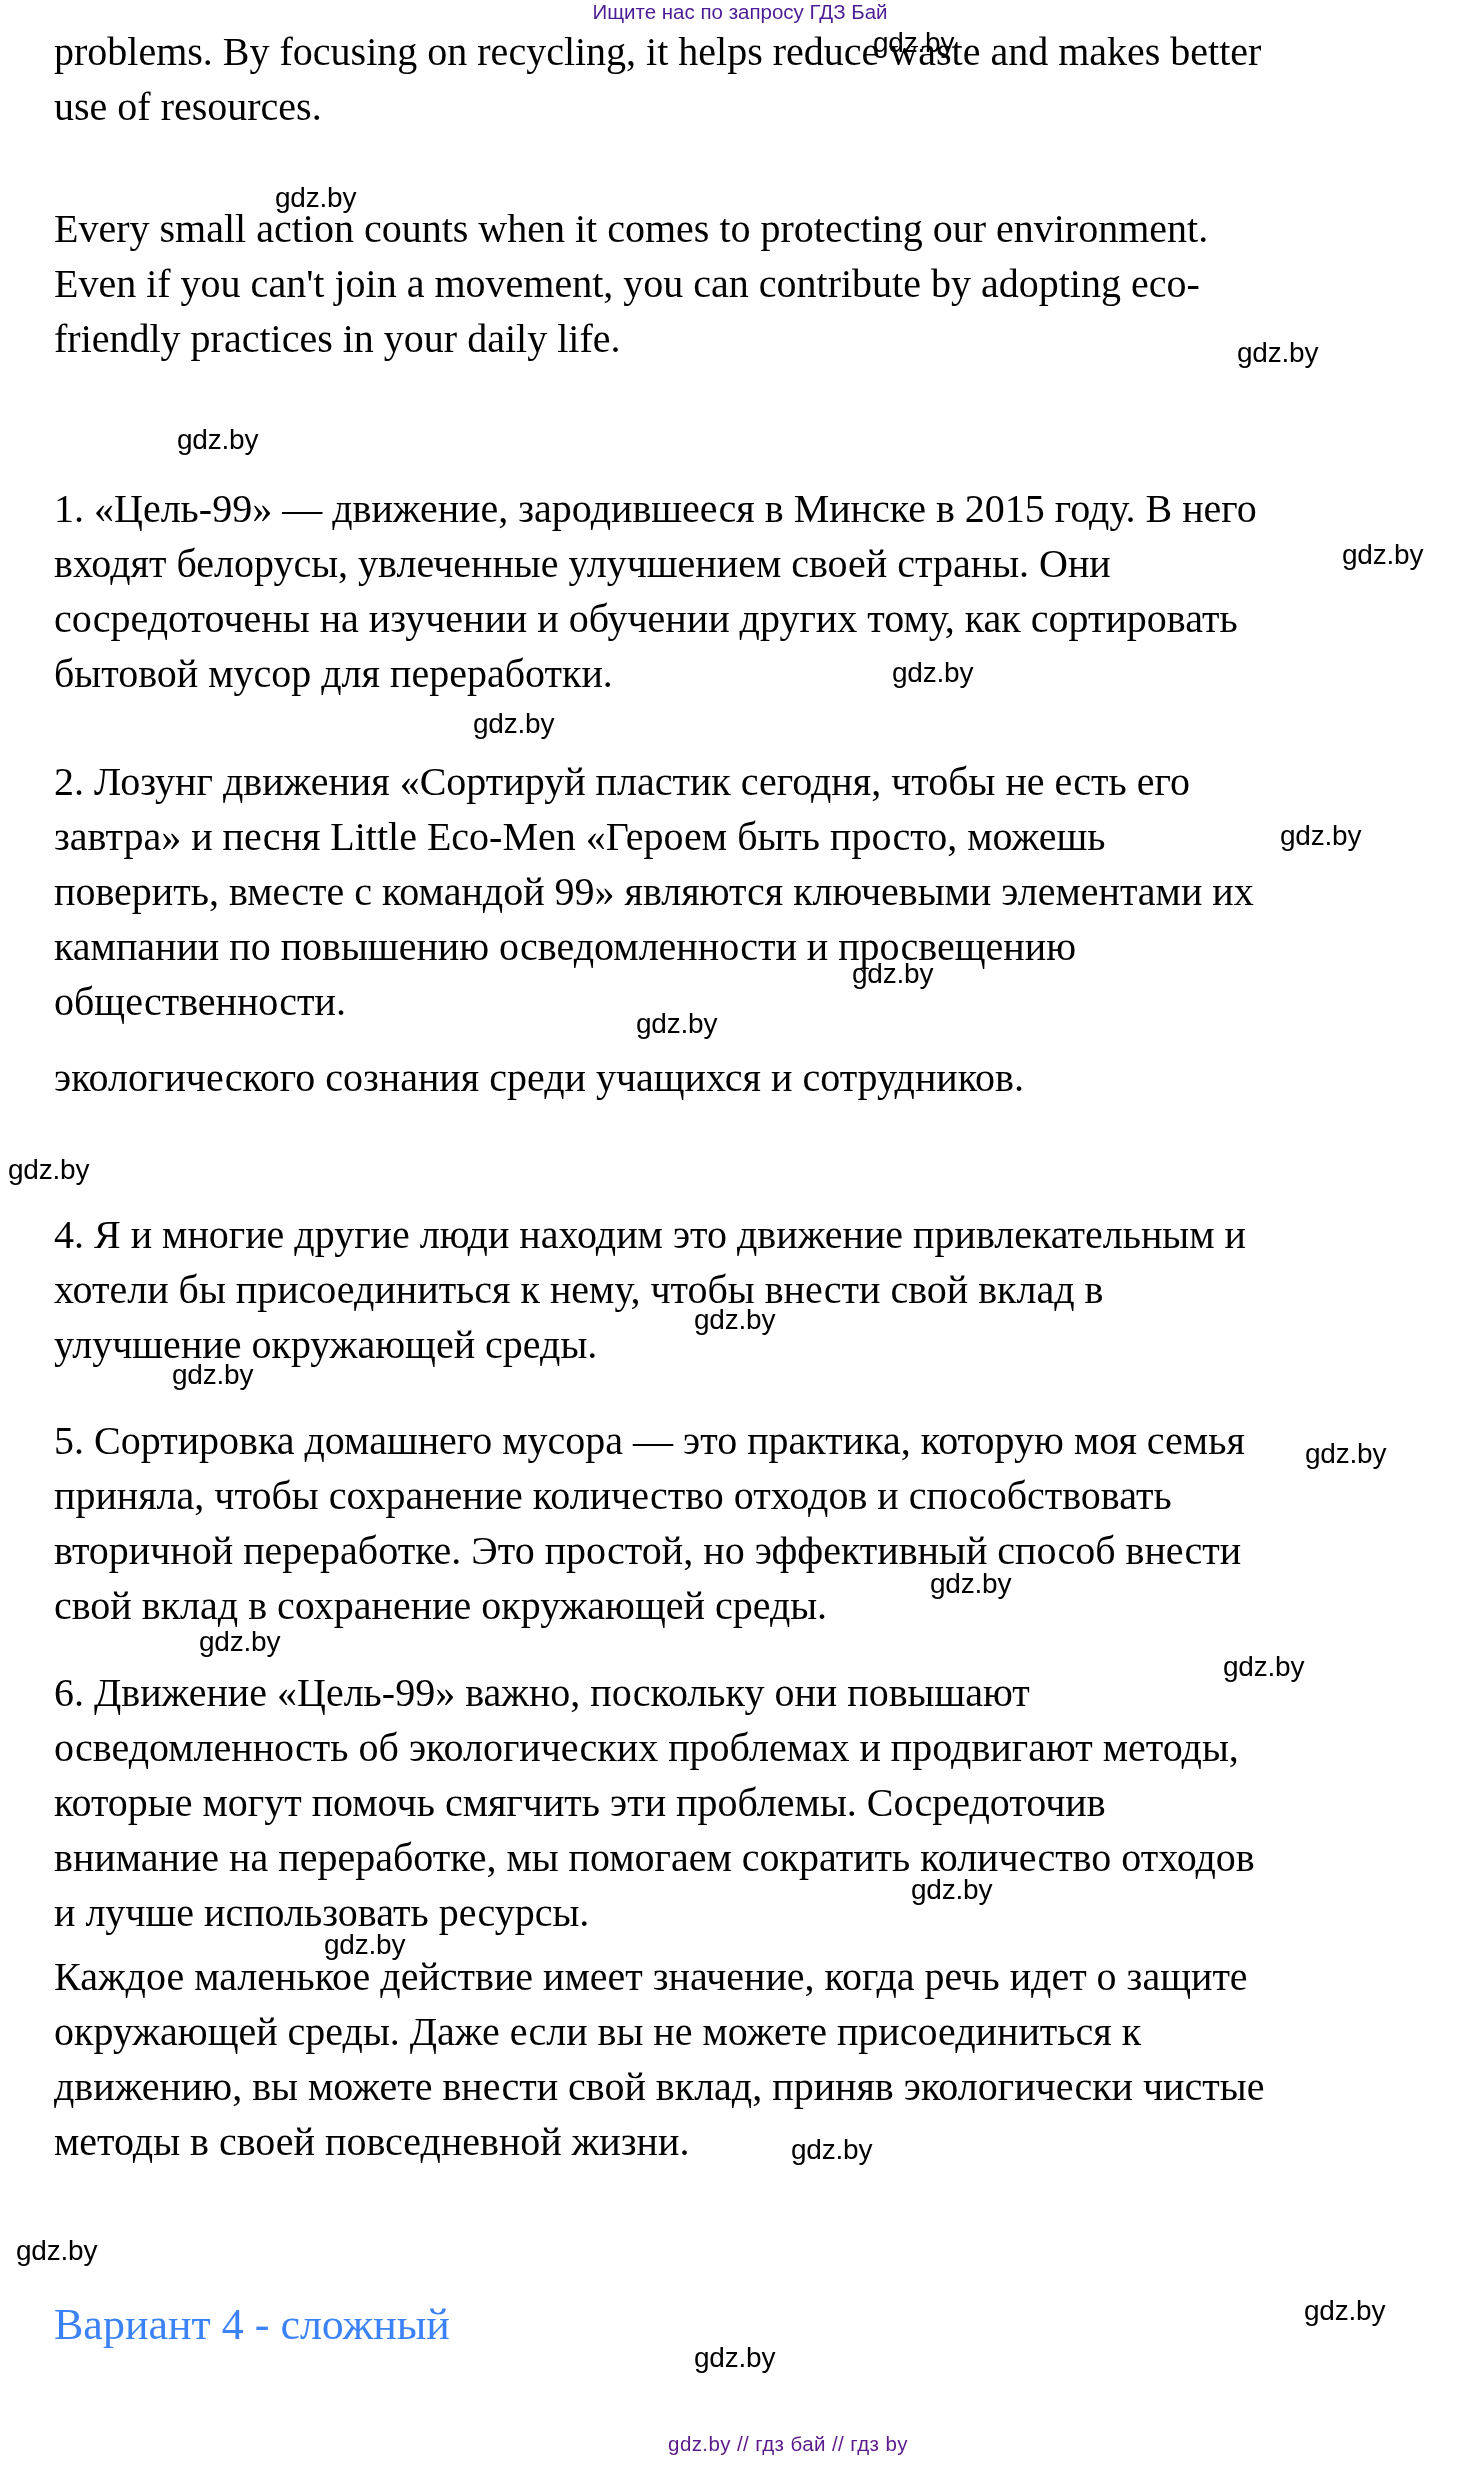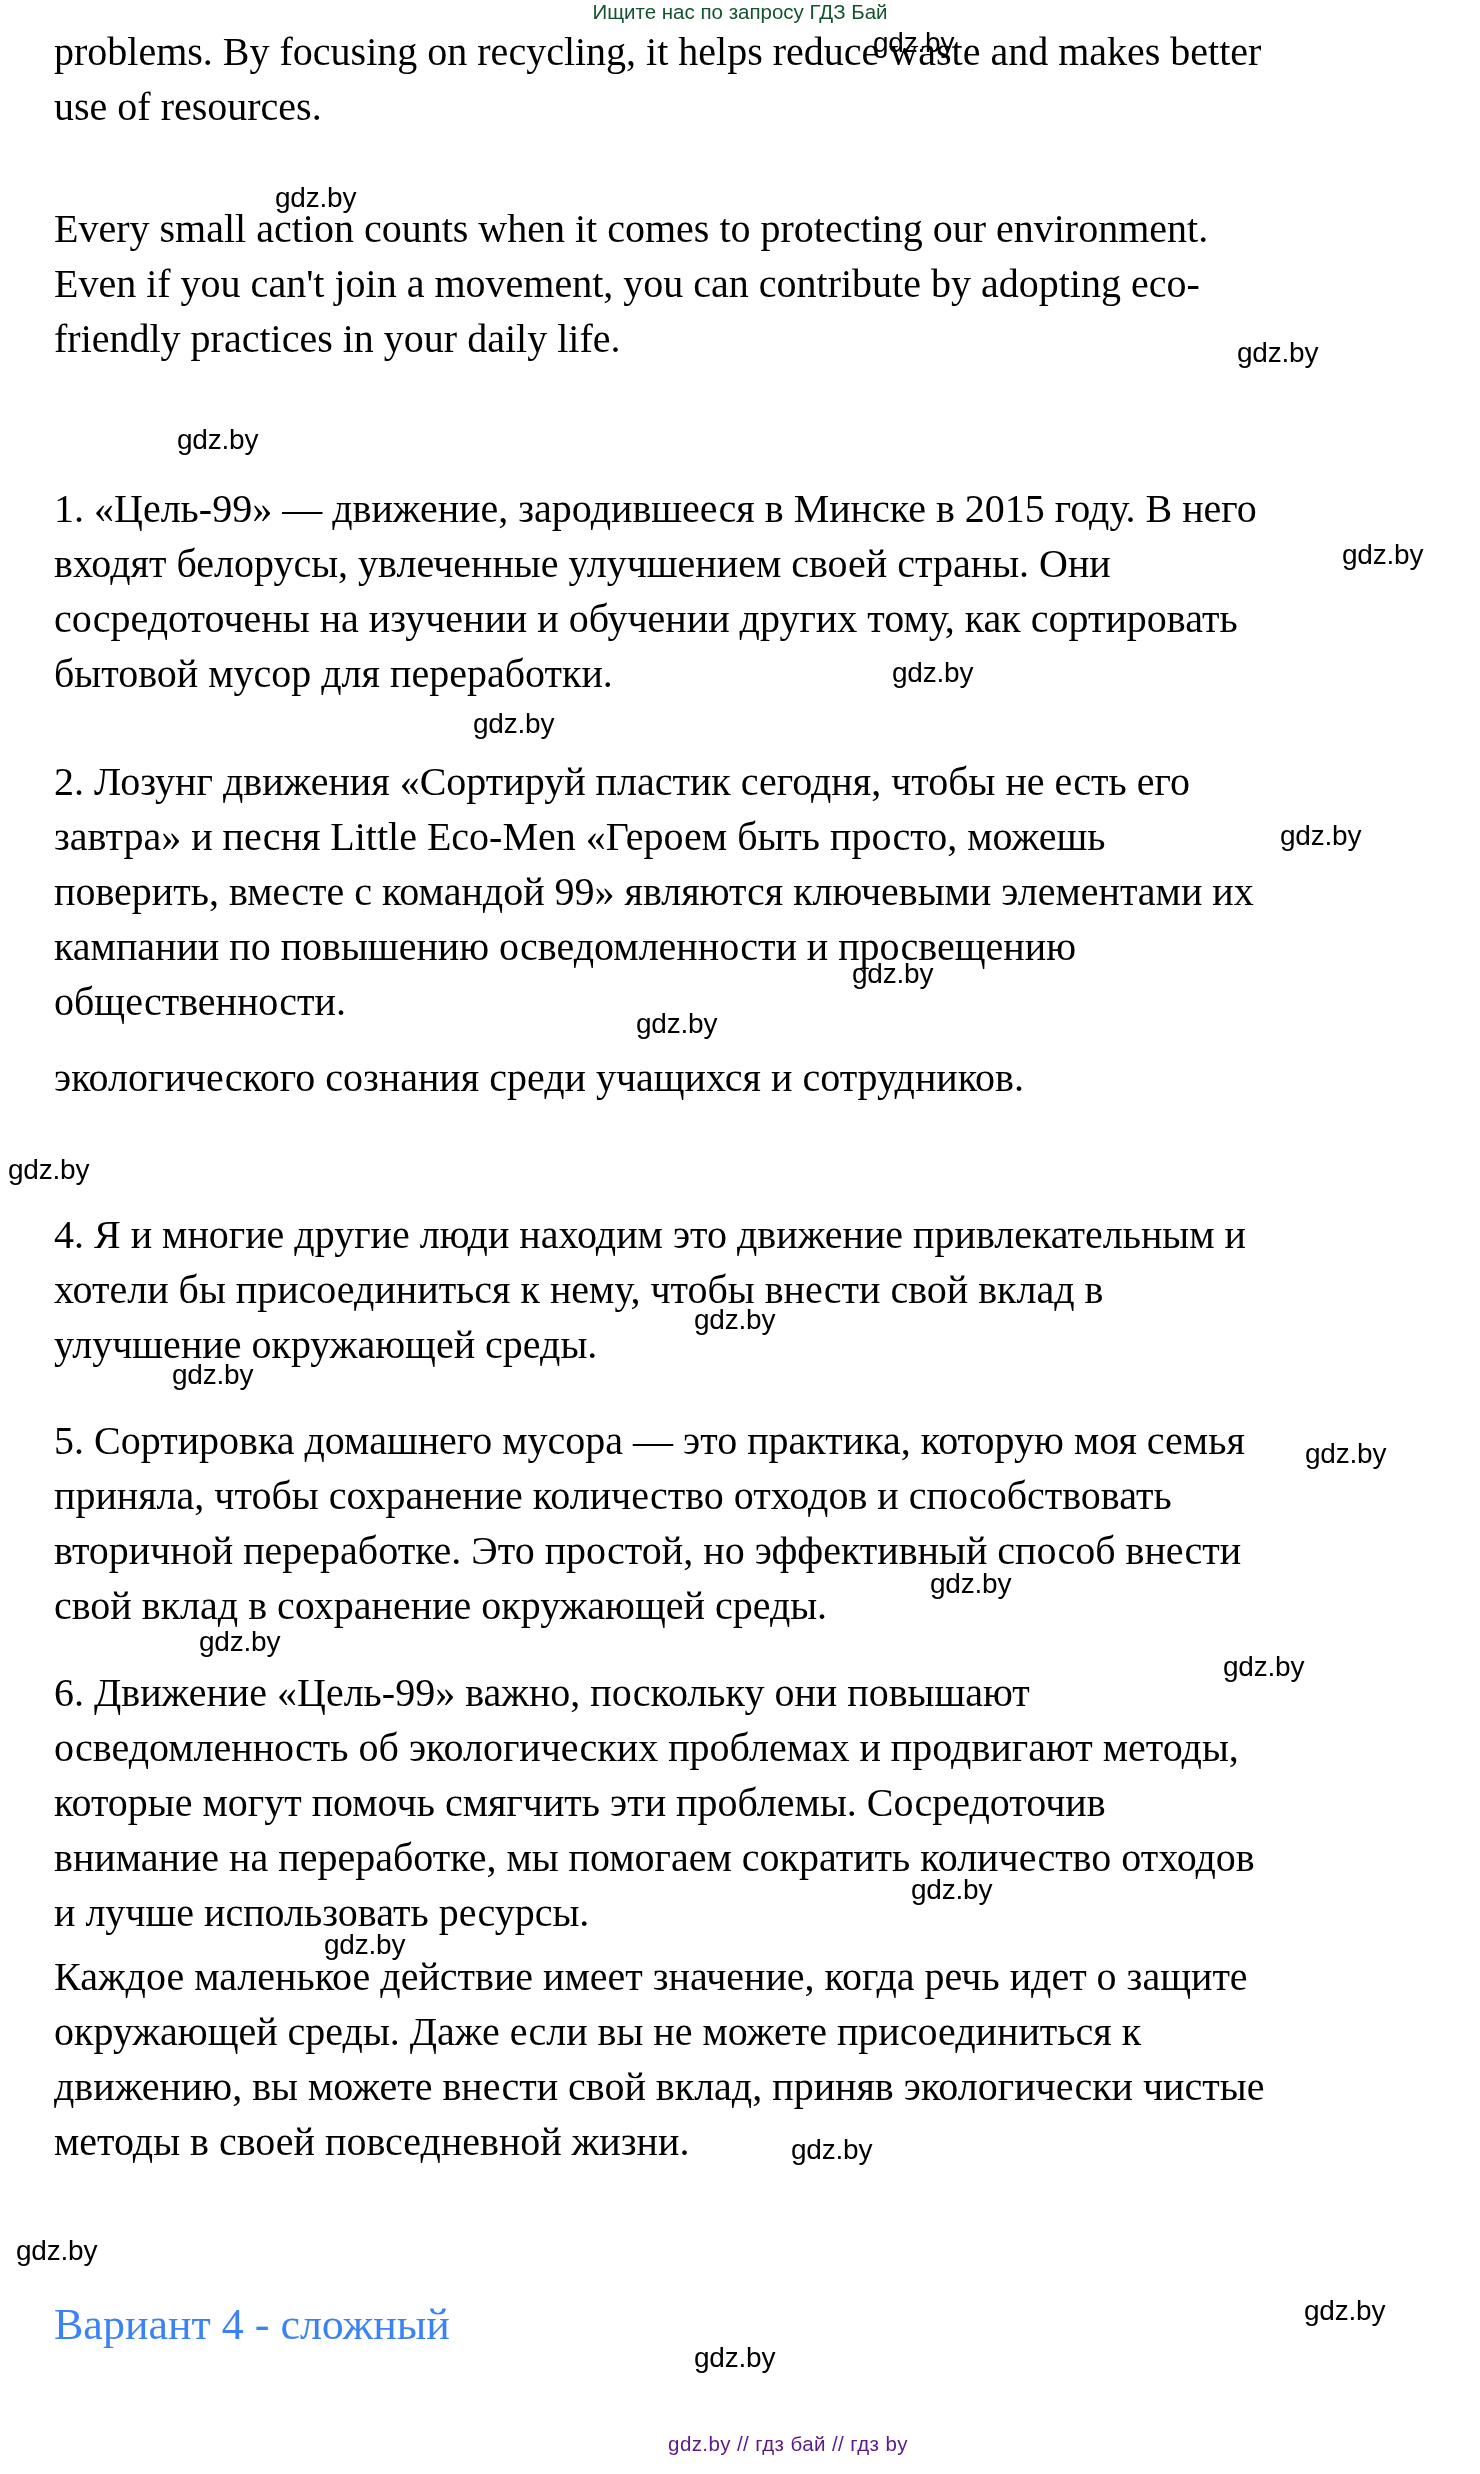--- a/index.html
+++ b/index.html
@@ -19,21 +19,21 @@
   
   #promo-banner {
     position: absolute;
     top: 0px;
     left: 0px;
     width: 1480px;
     text-align: center;
     font-family: "Liberation Sans", "DejaVu Sans", sans-serif;
     font-size: 20.5px;
     line-height: 24px;
-    color: #14532d;
+    color: #4c1d95;
     white-space: nowrap;
   }
 
   
   .wm {
     position: absolute;
     font-family: "Liberation Sans", "DejaVu Sans", sans-serif;
     font-size: 28px;
     line-height: 20px;
     color: #000000;

